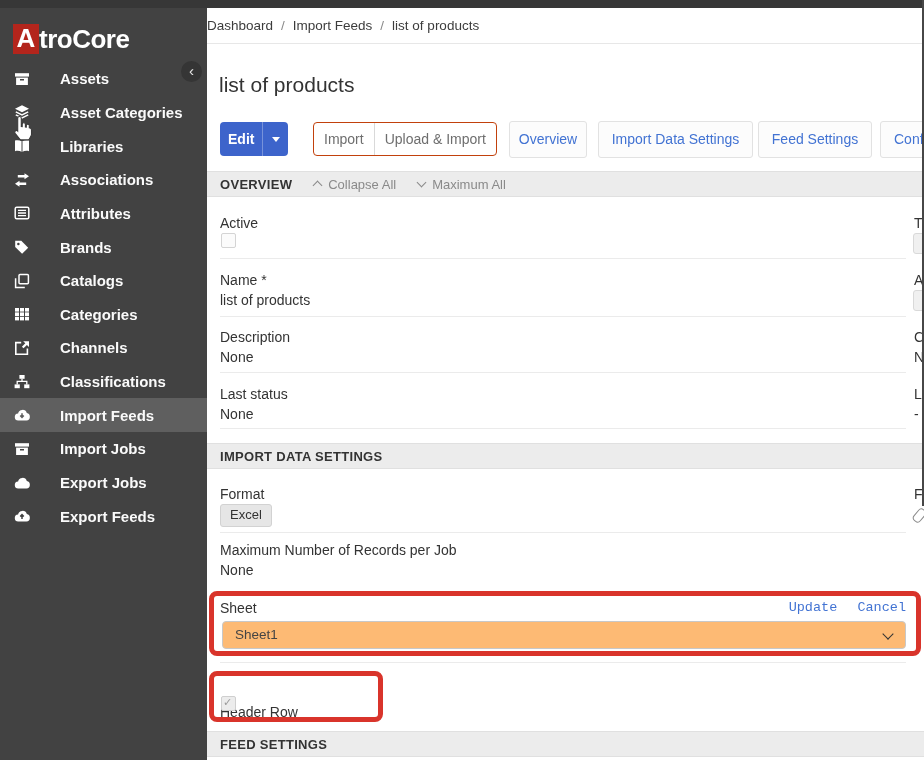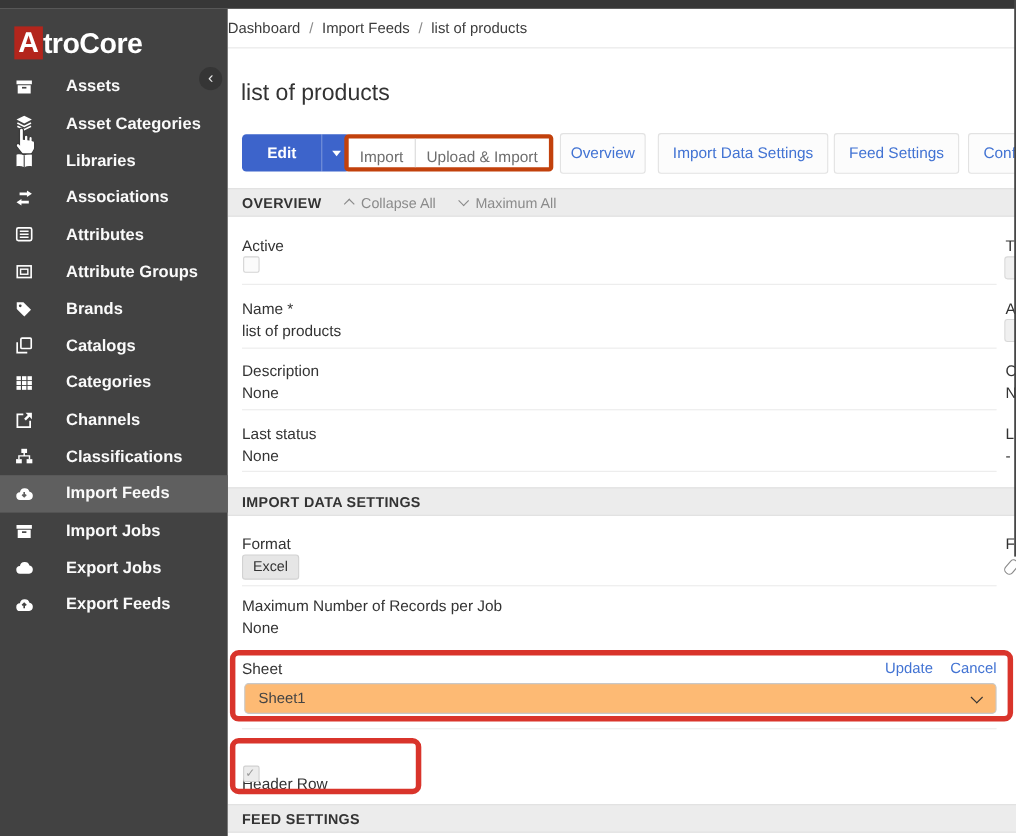--- a/index.html
+++ b/index.html
@@ -27,24 +27,24 @@
 
   
   .content{position:absolute;left:207px;top:8px;width:717px;height:752px;background:#fff;overflow:hidden;}
   .bc-row{position:absolute;left:0;top:0;width:717px;height:36px;border-bottom:1px solid #e7e7e7;display:flex;align-items:center;padding-left:0;box-sizing:border-box;}
   .crumb{font-size:13.5px;color:#3c3c3c;cursor:pointer;}
   .bc-sep{font-size:13.5px;color:#8a8a8a;margin:0 8px;}
   .page-title{position:absolute;left:12px;top:65px;font-size:21px;font-weight:400;color:#333;margin:0;}
 
   
   .btn-edit{position:absolute;left:13px;top:114px;height:34px;display:flex;background:#3d64cb;border-radius:4px;color:#fff;cursor:pointer;}
-  .btn-edit .main{padding:0 23px;line-height:34px;font-size:14px;font-weight:600;}
+  .btn-edit .main{padding:0 8px;line-height:34px;font-size:14px;font-weight:600;}
   .btn-edit .caret-seg{width:25px;display:flex;align-items:center;justify-content:center;border-left:1px solid rgba(255,255,255,.3);}
   .tri-down{width:0;height:0;border-left:4px solid transparent;border-right:4px solid transparent;border-top:5px solid #fff;}
-  .action-group{position:absolute;left:106px;top:114px;height:34px;display:flex;border:4px solid #c2410c;border-radius:4px;background:#fff;box-sizing:border-box;}
+  .action-group{position:absolute;left:106px;top:114px;height:34px;display:flex;border:1px solid #c2410c;border-radius:4px;background:#fff;box-sizing:border-box;}
   .action-group .seg{padding:0 10px;line-height:32px;font-size:14px;color:#6e6e6e;cursor:pointer;white-space:nowrap;}
   .action-group .seg + .seg{border-left:1px solid #d9d9d9;}
   .btn-nav{position:absolute;top:113px;height:37px;background:#fcfcfc;border:1px solid #e2e2e2;border-radius:3px;color:#4273d3;font-size:14px;text-align:center;line-height:35px;box-sizing:border-box;cursor:pointer;white-space:nowrap;overflow:hidden;}
   .nav-0{left:302px;width:78px;}
   .nav-1{left:391px;width:155px;}
   .nav-2{left:551px;width:114px;}
   .nav-3{left:673px;width:90px;text-align:left;padding-left:13px;}
 
   
   .band{position:absolute;left:0;width:717px;height:26px;background:#ececec;border-top:1px solid #e0e0e0;border-bottom:1px solid #e0e0e0;box-sizing:border-box;display:flex;align-items:center;}
@@ -63,21 +63,21 @@
   .fsep{position:absolute;left:13px;width:686px;height:1px;background:#ebebeb;}
   .checkbox{position:absolute;left:14px;width:13px;height:13px;border:1px solid #d4d4d4;border-radius:2px;background:#fbfbfb;cursor:pointer;}
   .checkbox.checked{background:#ececec;border-color:#cfcfcf;}
   .checkbox.checked::after{content:"✓";position:absolute;left:1px;top:-1px;font-size:11px;color:#9a9a9a;}
   .badge{position:absolute;left:13px;height:21px;padding:0 9px;background:#e6e6e6;border:1px solid #d2d2d2;border-radius:3px;font-size:13px;color:#333;line-height:20px;}
 
   
   .select{position:absolute;left:15px;top:613px;width:684px;height:28px;border:1px solid #c8c8c8;border-radius:4px;background:#fdba74;box-sizing:border-box;cursor:pointer;}
   .select .val{position:absolute;left:12px;top:0;line-height:26px;font-size:13.5px;color:#444;}
   .sel-chev{position:absolute;right:13px;top:8px;width:7px;height:7px;border-right:1.8px solid #333;border-bottom:1.8px solid #333;transform:rotate(45deg);}
-  .sheet-links{position:absolute;left:480px;top:592px;width:219px;text-align:right;font-size:13.5px;}
+  .sheet-links{position:absolute;left:480px;top:592px;width:219px;text-align:right;font-size:13.5px;font-family:Liberation Mono, monospace;}
   .sheet-links span{color:#4273d3;cursor:pointer;margin-left:12px;}
 
   
   .redbox{position:absolute;border:5px solid #d9342b;border-radius:8px;background:transparent;z-index:5;pointer-events:none;}
   .redbox.r1{left:2px;top:583px;width:712px;height:65px;box-sizing:border-box;}
   .redbox.r2{left:2px;top:663px;width:174px;height:51px;box-sizing:border-box;}
 
   
   .rc{position:absolute;left:707px;font-size:14px;color:#333;white-space:nowrap;}
   .rc-box{position:absolute;left:706px;width:26px;height:19px;background:#f0f0f0;border:1px solid #d9d9d9;border-radius:3px;}
@@ -133,29 +133,20 @@
           <span class="s-label">Associations</span>
         </div>
         <div class="side-item">
           <span class="s-icon">
             <svg viewBox="0 0 16 16">
               <rect x="1.2" y="2.2" width="13.6" height="11.6" rx="1.5" fill="none" stroke="#fff" stroke-width="1.5"></rect>
               <path stroke="#fff" stroke-width="1.3" d="M4 5.3h8M4 8h8M4 10.7h8" fill="none"></path>
             </svg>
           </span>
           <span class="s-label">Attributes</span>
-        </div>
-        <div class="side-item">
-          <span class="s-icon">
-            <svg viewBox="0 0 16 16">
-              <rect x="1.7" y="2.7" width="12.6" height="10.6" fill="none" stroke="#fff" stroke-width="1.5"></rect>
-              <rect x="4.7" y="5.7" width="6.6" height="4.6" fill="none" stroke="#fff" stroke-width="1.3"></rect>
-            </svg>
-          </span>
-          <span class="s-label">Attribute Groups</span>
         </div>
         <div class="side-item">
           <span class="s-icon">
             <svg viewBox="0 0 16 16">
               <path fill="#fff" d="M1.2 1.8v6.1l6.9 6.9 6.1-6.1-6.9-6.9z"></path>
               <circle cx="4.4" cy="5" r="1.25" fill="#424242"></circle>
             </svg>
           </span>
           <span class="s-label">Brands</span>
         </div>

